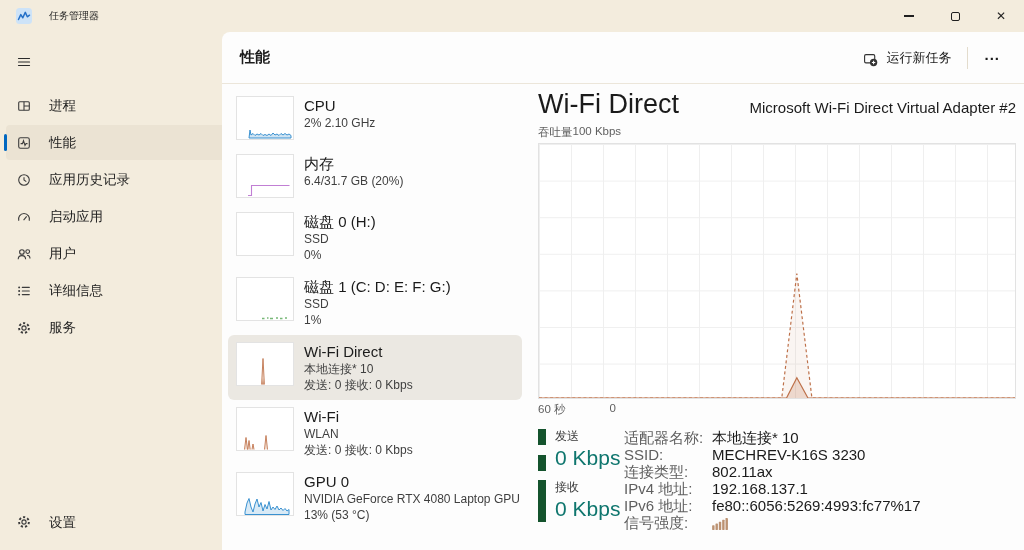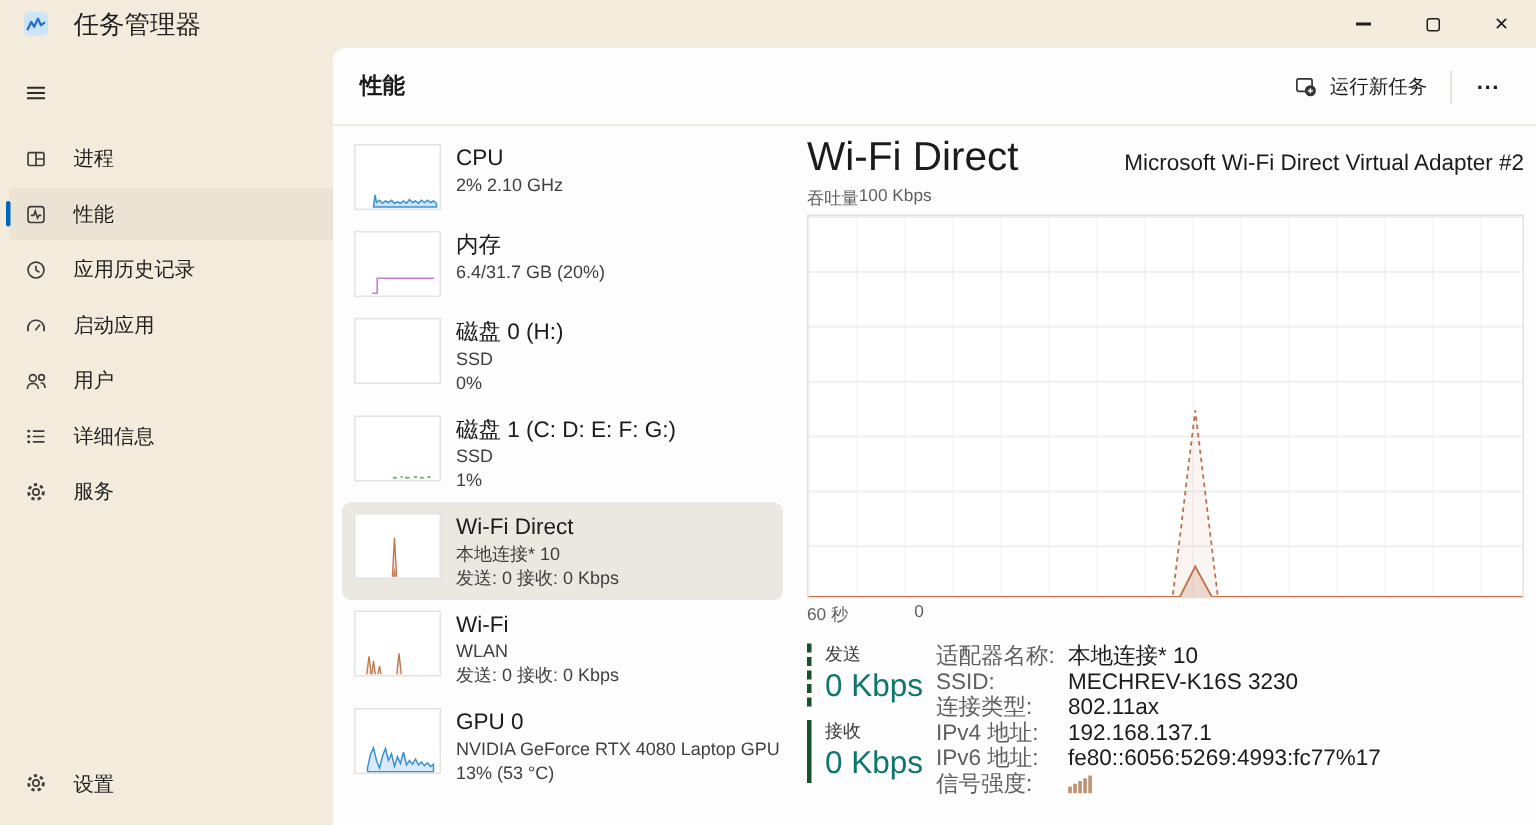--- a/index.html
+++ b/index.html
@@ -5,21 +5,21 @@
   * { margin:0; padding:0; box-sizing:border-box; }
   html,body { width:1024px; height:550px; overflow:hidden; }
   body {
     font-family:"Liberation Sans","DejaVu Sans",sans-serif;
     background:#f3ecdd; color:#1b1b1b; position:relative;
     -webkit-font-smoothing:antialiased; cursor:default;
   }
   
   .titlebar { height:32px; display:flex; align-items:center; padding-left:16px; }
   .app-icon { width:16px; height:16px; margin-right:17px; display:inline-flex; }
-  .app-title { font-size:17px; color:#1f1f1f; }
+  .app-title { font-size:10px; color:#1f1f1f; }
   .win-controls { position:absolute; top:0; right:0; display:flex; height:32px; }
   .wc { width:46px; height:32px; display:flex; align-items:center; justify-content:center; }
   .wc-min-glyph { width:10px; height:1.3px; background:#1f1f1f; display:block; }
   .wc-max-glyph { width:9px; height:9px; border:1.2px solid #1f1f1f; border-radius:2px; display:block; }
   .wc-close-glyph { font-size:12px; color:#1f1f1f; line-height:1; }
   
   .sidebar { position:absolute; top:32px; left:0; width:258px; bottom:0; }
   .burger { margin:13px 6px 9px 6px; height:34px; border-radius:4px; display:flex; align-items:center; padding-left:10px; }
   .nav-item { position:relative; height:35px; margin:0 6px 2px 6px; border-radius:4px;
               display:flex; align-items:center; padding-left:10px; }
@@ -30,21 +30,21 @@
   .nav-label { margin-left:17px; font-size:13.5px; color:#1f1f1f; white-space:nowrap; }
   .settings-item { position:absolute; left:0; right:0; bottom:1px; height:35px; margin:0 6px;
               border-radius:4px; display:flex; align-items:flex-start; padding-left:10px; }
   
   .main { position:absolute; left:222px; top:32px; right:0; bottom:0; background:#fdfdfd;
           border-top-left-radius:8px; }
   .main-header { height:52px; display:flex; align-items:center; padding:0 14px 0 18px;
           border-bottom:1px solid #ece6da; }
   .header-title { font-size:15px; font-weight:bold; color:#1b1b1b; }
   .header-actions { margin-left:auto; display:flex; align-items:center; }
-  .run-btn { display:flex; align-items:center; gap:8px; font-size:13px; color:#1b1b1b;
+  .run-btn { display:flex; align-items:flex-end; gap:8px; font-size:13px; color:#1b1b1b;
           padding:6px 10px; border-radius:4px; background:transparent; border:none; }
   .header-divider { width:1px; height:22px; background:#e3dccd; margin:0 6px; }
   .more-btn { font-size:15px; font-weight:bold; letter-spacing:1px; padding:2px 10px 8px 10px;
           background:transparent; border:none; color:#1b1b1b; }
   
   .perf-list { position:absolute; left:6px; top:53px; width:294px; bottom:0; padding-top:4px; }
   .perf-item { display:flex; gap:10px; padding:7px 8px; border-radius:6px; align-items:flex-start; }
   .perf-item.selected { background:#ebe8e2; }
   .thumb { width:58px; height:44px; background:#fff; border:1px solid #e3e3e3; flex:none; }
   .thumb svg { width:100%; height:100%; display:block; }
@@ -59,21 +59,21 @@
           font-size:11.5px; color:#5f5f5f; }
   .chart-labels { margin-top:2px; height:15px; }
   .chart-bottom { margin-top:3px; height:15px;gap:44px; }
   .chart { position:relative; height:256px; margin-top:3px; border:1px solid #e2e2e2; background:#fff;
           background-image: linear-gradient(to right,#efefef 1px,transparent 1px),
                             linear-gradient(to bottom,#efefef 1px,transparent 1px);
           background-size: 32px 100%, 100% 36.6px; }
   .chart svg { position:absolute; inset:0; width:100%; height:100%; }
   .stats { display:flex; margin-top:12px; }
   .legend-col { width:86px; flex:none; }
-  .legend-item { padding-left:9px; margin-bottom:9px; border-left:3px solid #14532d; }
+  .legend-item { padding-left:9px; margin-bottom:9px; border-left:8px solid #14532d; }
   .legend-item.dashed { border-left-style:dashed; }
   .legend-label { font-size:12px; color:#3b3b3b; line-height:15px; }
   .legend-value { font-size:21px; color:#0f766e; line-height:27px; white-space:nowrap; }
   .props { display:grid; grid-template-columns:78px auto; column-gap:10px;
           font-size:15px; line-height:17px; align-content:start; }
   .prop-label { color:#5f5f5f; white-space:nowrap; }
   .prop-value { color:#1b1b1b; white-space:nowrap; }
   .prop-value svg { vertical-align:-2px; }
 </style>
 </head>

